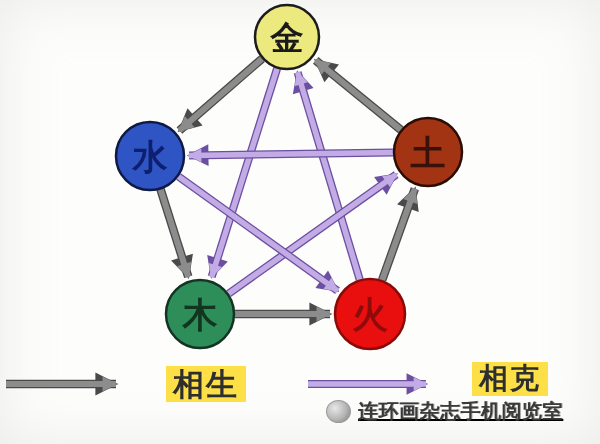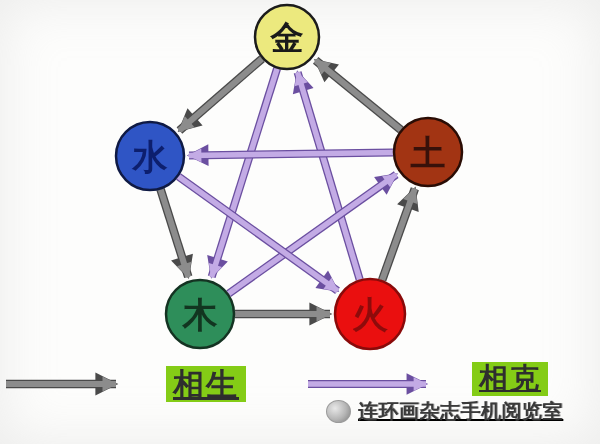--- a/index.html
+++ b/index.html
@@ -6,25 +6,24 @@
   .screen{
     position:relative;width:600px;height:444px;overflow:hidden;
     background:#fdfdfc;
     box-shadow:inset 0 0 55px rgba(190,190,190,0.28);
     font-family:"DejaVu Sans",sans-serif;
   }
   svg{position:absolute;left:0;top:0;}
   .legend-label{
     position:absolute;
     font-weight:bold;color:#2e2e2e;
-    background:#84cc16;
+    background:#fde047;
     padding:1px 7px;
     line-height:1.1;
     letter-spacing:2px;
-    text-decoration:underline;
   }
   .legend-label.sheng{left:166px;top:366px;font-size:31px;}
   .legend-label.ke{left:472px;top:362px;font-size:29px;}
   .watermark{
     position:absolute;left:326px;top:398px;
     display:flex;align-items:center;gap:7px;text-decoration:underline;
   }
   .watermark-logo{
     width:23px;height:21px;border-radius:50%;
     background:radial-gradient(circle at 35% 35%, #e8e8e8 0%, #b5b5b5 55%, #7d7d7d 100%);

